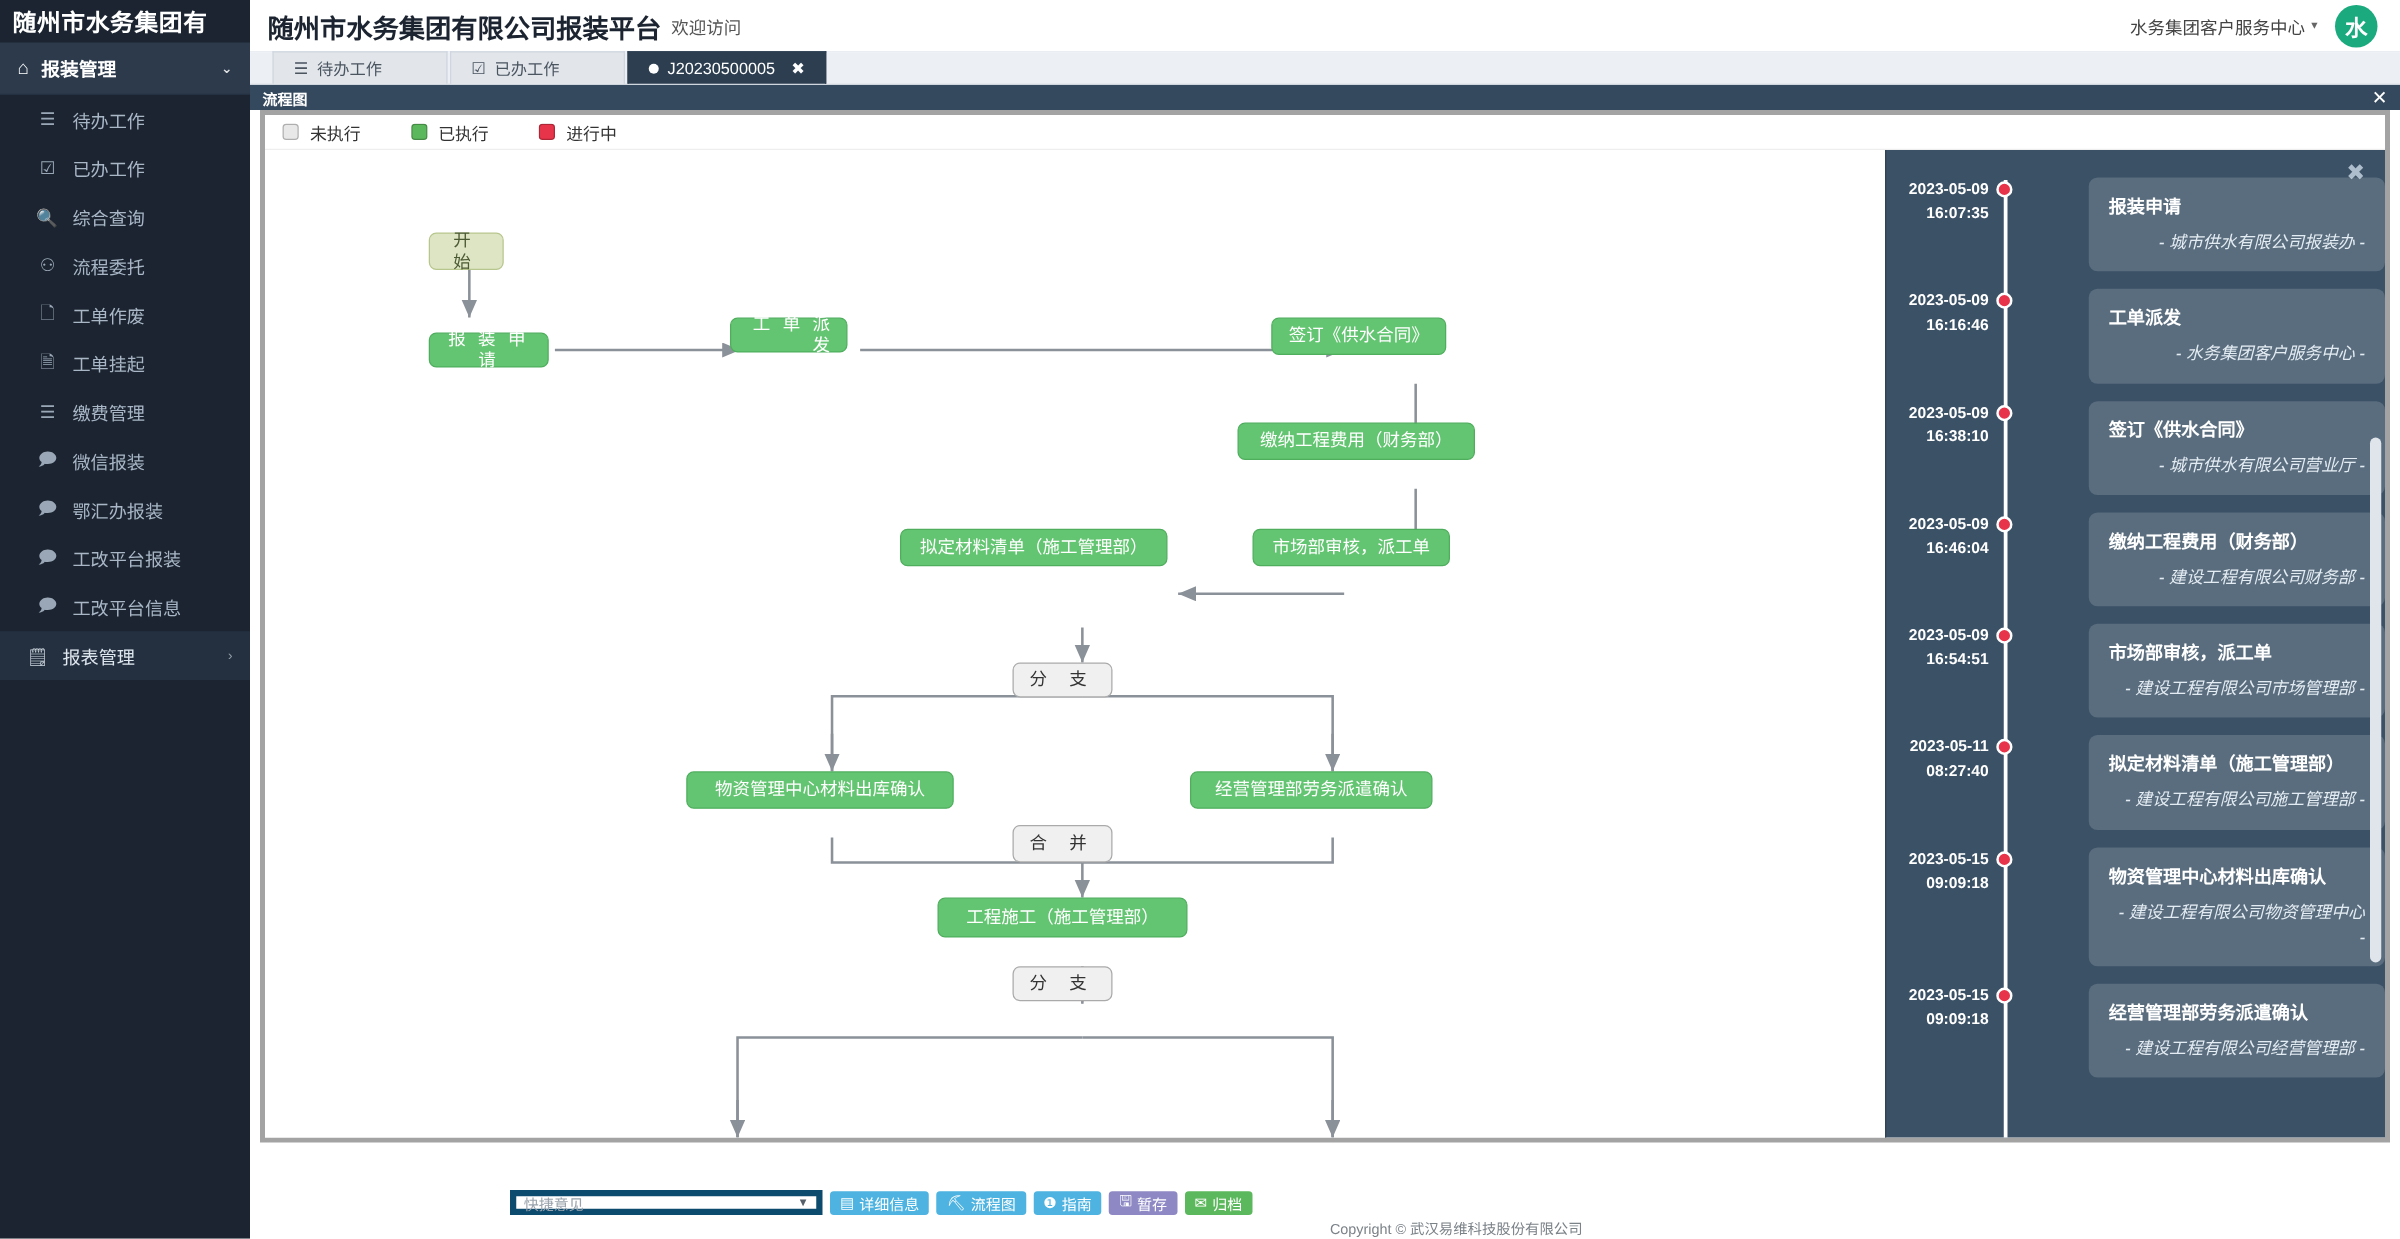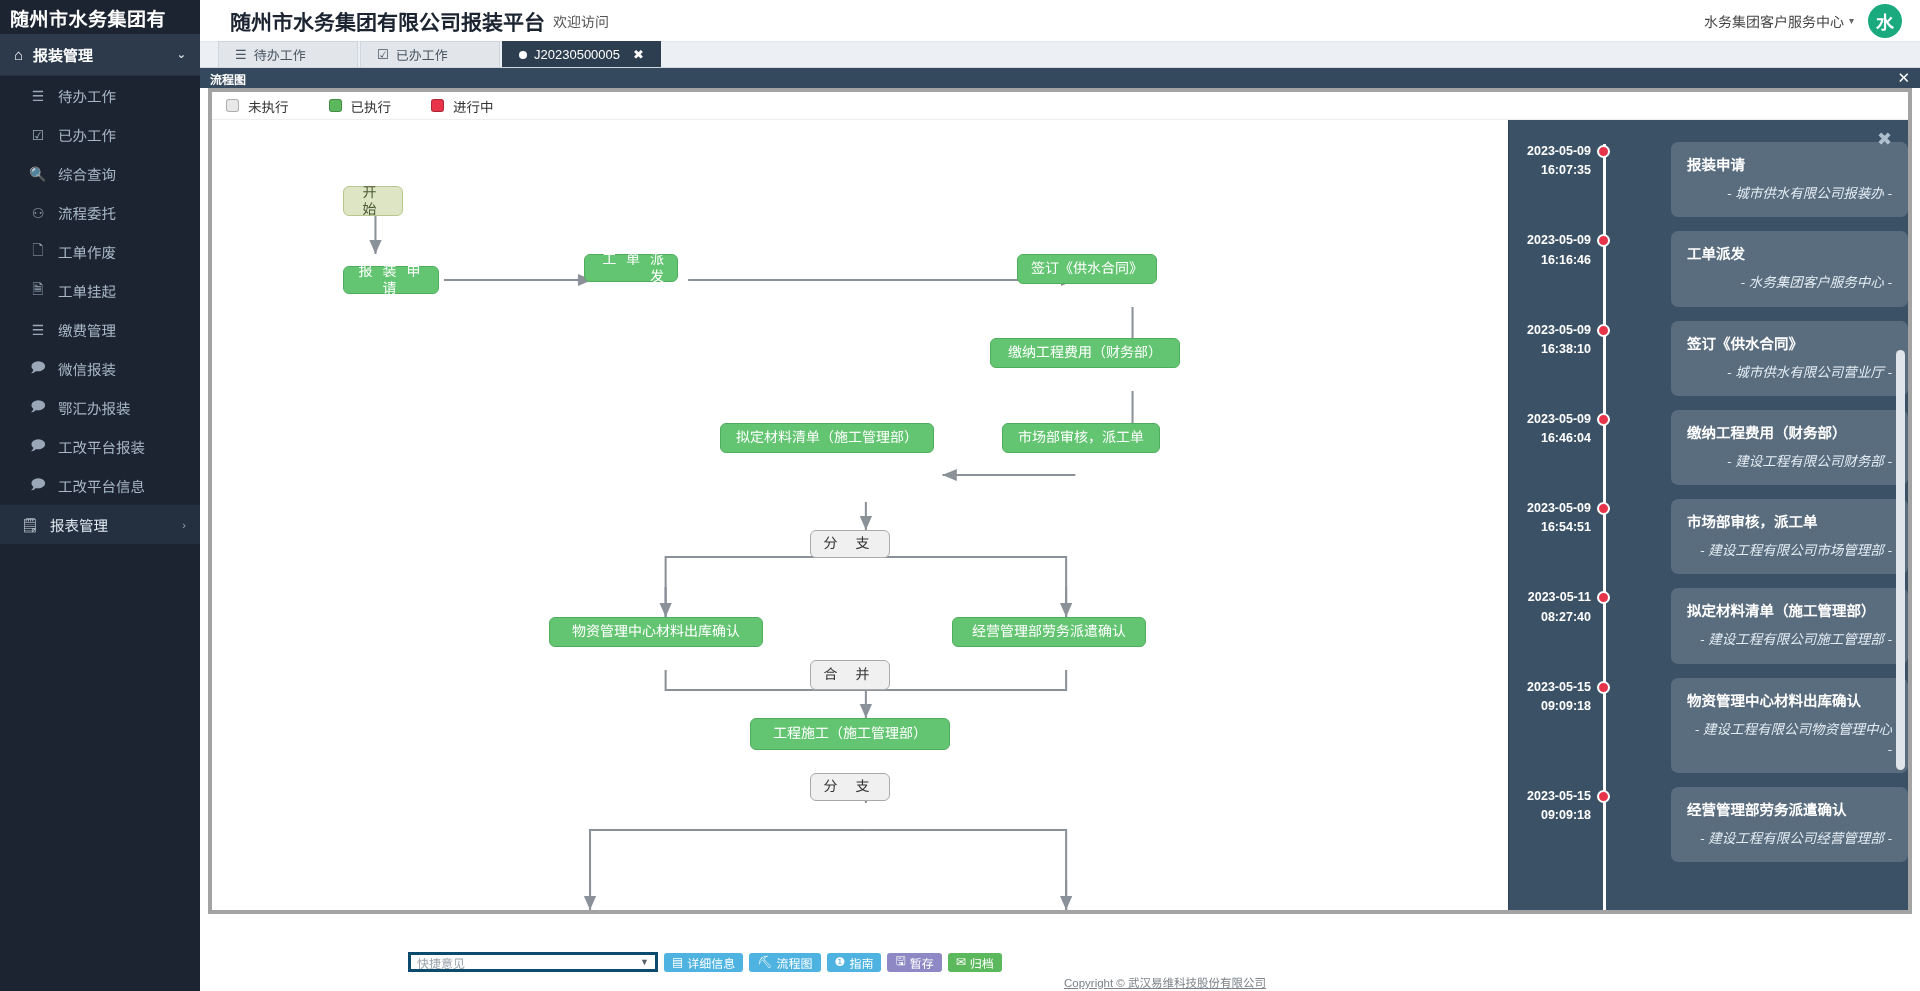--- a/index.html
+++ b/index.html
@@ -39,21 +39,21 @@
   .nav-item.section {
     background:#243040; color:#dfe7ef; padding-left:22px;
   }
   .nav-item .ico { width:16px; display:inline-flex; justify-content:center; font-size:14px; opacity:.9; }
   .nav-item .arrow { margin-left:auto; font-size:11px; opacity:.6; }
 
   
   .main { flex:1 1 auto; display:flex; flex-direction:column; position:relative; background:#fff; }
   .topbar {
     height:42px; background:#fff; display:flex; align-items:center;
-    padding:0 18px 0 30px; border-bottom:1px solid #e3e8ee;
+    padding:0 18px 0 14px; border-bottom:1px solid #e3e8ee;
   }
   .topbar .title { font-size:21px; font-weight:bold; color:#1b2430; }
   .topbar .welcome { font-size:14px; color:#555; margin-left:8px; }
   .topbar .spacer { flex:1; }
   .user-name { font-size:14px; color:#444; }
   .caret { font-size:10px; margin-left:5px; color:#666; }
   .avatar {
     width:34px; height:34px; border-radius:50%; background:#1aaa7e;
     color:#fff; display:flex; align-items:center; justify-content:center;
     font-size:18px; font-weight:bold; margin-left:14px;
@@ -123,36 +123,36 @@
   .tl-card .s { font-size:13.5px; font-style:italic; color:#e4ecf3; text-align:right; line-height:1.5; }
   .tl-sb { position:absolute; right:3px; top:230px; width:9px; height:420px; background:#dfe5ea; border-radius:5px; }
 
   
   .bottombar {
     position:absolute; left:200px; right:0; bottom:18px; height:22px;
     display:flex; align-items:center; gap:6px; padding-left:8px;
     background:#fff;
   }
   .sel {
-    width:250px; height:20px; border:3px solid #0c4a6e; background:#fff;
+    width:250px; height:20px; border:5px solid #0c4a6e; background:#fff;
     font-size:12px; color:#9aa3ad; display:flex; align-items:center;
     padding:0 6px; position:relative;
   }
   .sel .dd { margin-left:auto; font-size:9px; color:#55606b; }
   .btn {
     height:19px; padding:0 8px; display:flex; align-items:center; gap:4px;
     font-size:12px; color:#fff; border-radius:3px; cursor:pointer; white-space:nowrap;
   }
   .btn.blue   { background:#4eb3e0; }
   .btn.purple { background:#8e89c4; }
   .btn.green  { background:#5cb85c; }
   .footer {
     position:absolute; left:210px; right:0; bottom:0; height:18px;
     display:flex; align-items:center; justify-content:center;
-    font-size:11.5px; color:#7b8288; background:#fff;text-decoration:underline;
+    font-size:11.5px; color:#7b8288; background:#fff;
   }
 </style>
 </head>
 <body>
 
 <div class="app">
 
   <aside class="sidebar">
     <div class="brand">随州市水务集团有</div>
 

